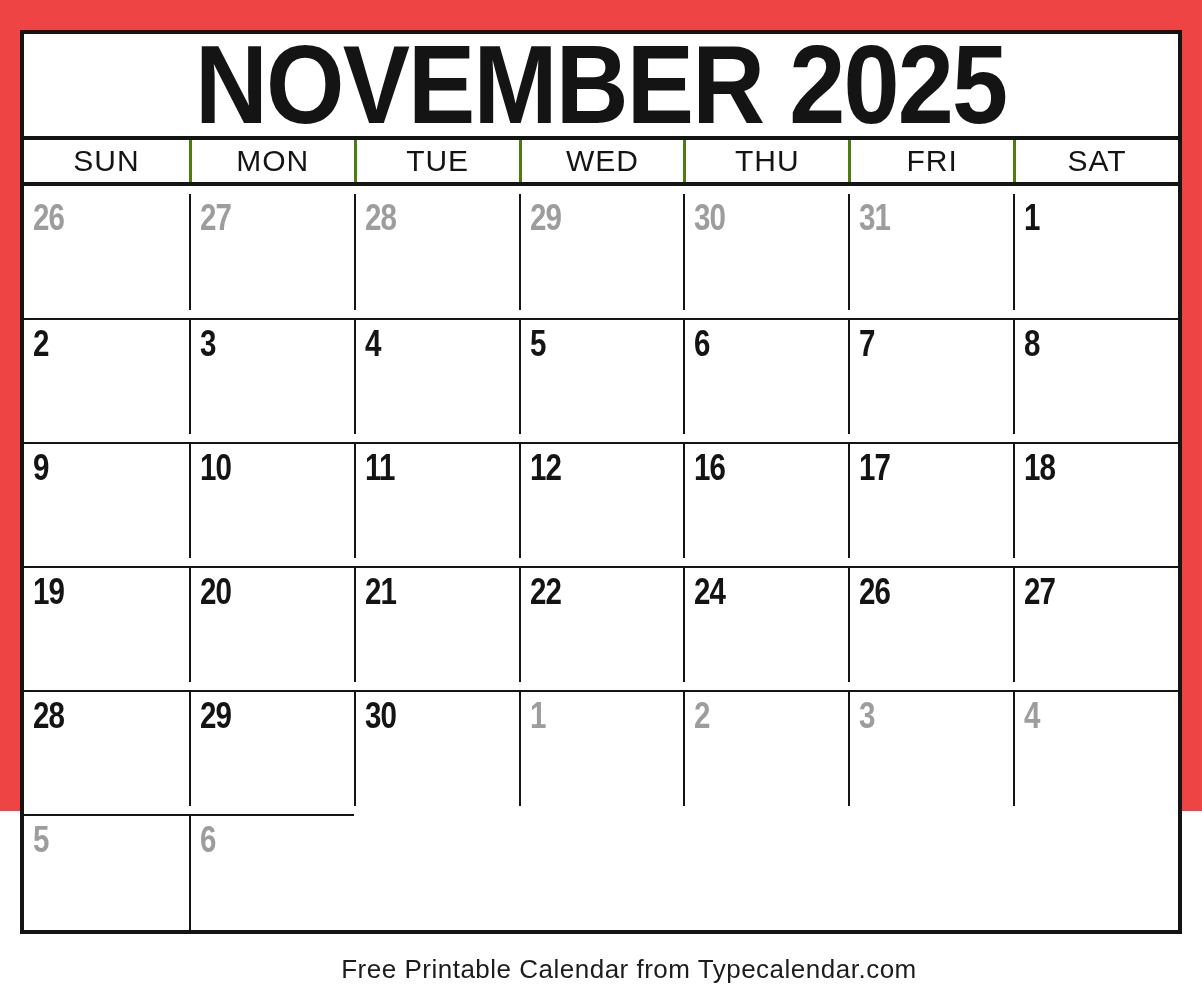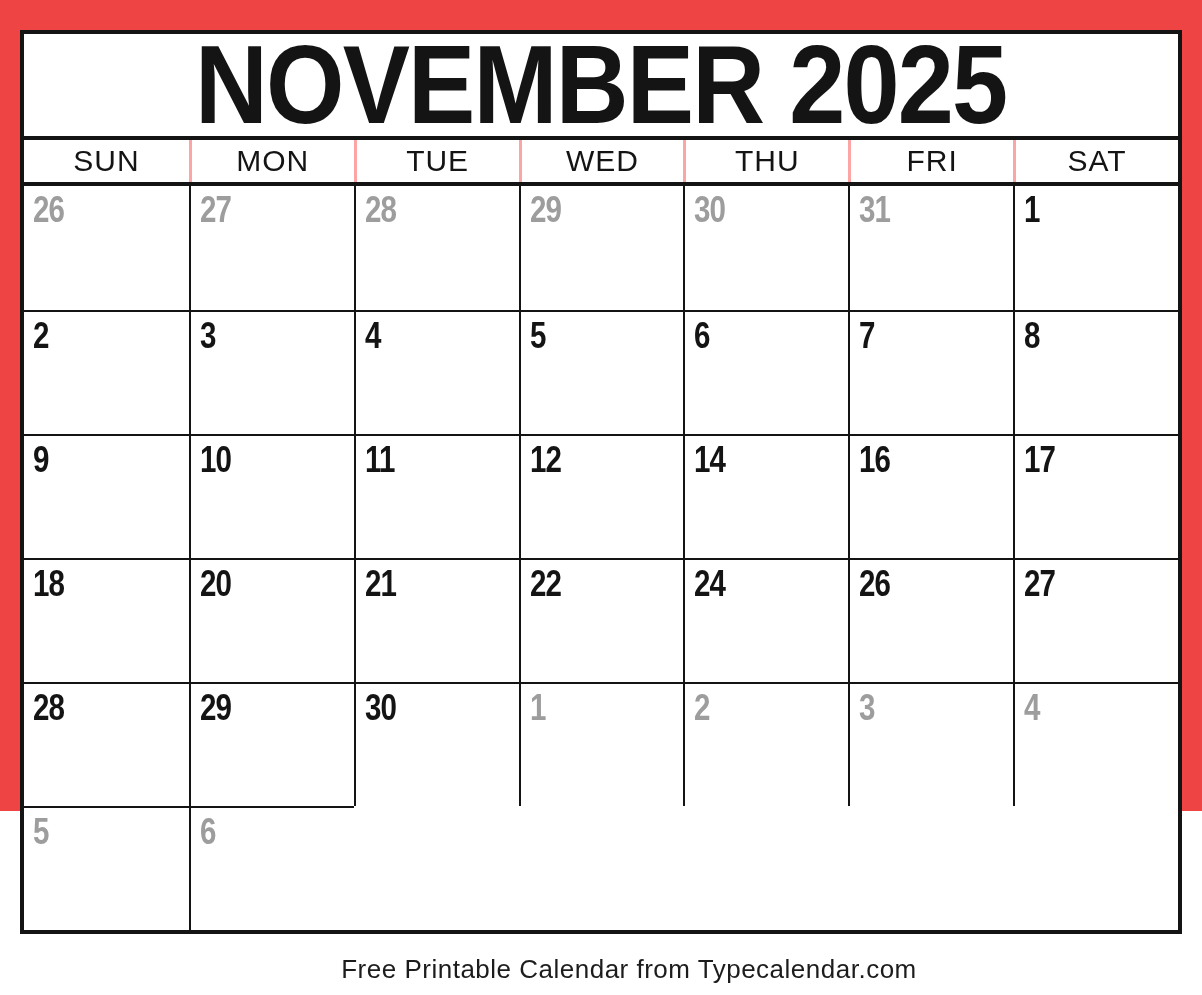--- a/index.html
+++ b/index.html
@@ -59,34 +59,35 @@
   .weekday-cell {
     display: flex;
     align-items: center;
     justify-content: center;
     font-size: 30px;
     font-weight: 400;
     letter-spacing: 1px;
     color: #141414;
   }
   .weekday-cell + .weekday-cell {
-    border-left: 3px solid #fca5a5;
+    border-left: 3px solid #4d7c0f;
   }
 
   
   .date-grid {
     display: grid;
     grid-template-columns: repeat(7, 1fr);
     grid-auto-rows: 124px;
   }
   .cell {
     position: relative;
     border-left: 2px solid #141414;
     border-top: 2px solid #141414;
     background: #ffffff;
+    margin-top: 8px;
   }
   .cell:nth-child(7n+1) { border-left: none; }
   .cell:nth-child(-n+7) { border-top: none; }
 
   .daynum {
     display: inline-block;
     margin: 6px 0 0 9px;
     font-size: 36px;
     font-weight: 700;
     letter-spacing: -1px;
@@ -150,25 +151,25 @@
       <div class="cell"><span class="daynum">4</span></div>
       <div class="cell"><span class="daynum">5</span></div>
       <div class="cell"><span class="daynum">6</span></div>
       <div class="cell"><span class="daynum">7</span></div>
       <div class="cell"><span class="daynum">8</span></div>
 
       <div class="cell"><span class="daynum">9</span></div>
       <div class="cell"><span class="daynum">10</span></div>
       <div class="cell"><span class="daynum">11</span></div>
       <div class="cell"><span class="daynum">12</span></div>
-      <div class="cell"><span class="daynum">14</span></div>
 
       <div class="cell"><span class="daynum">16</span></div>
       <div class="cell"><span class="daynum">17</span></div>
       <div class="cell"><span class="daynum">18</span></div>
+      <div class="cell"><span class="daynum">19</span></div>
       <div class="cell"><span class="daynum">20</span></div>
       <div class="cell"><span class="daynum">21</span></div>
       <div class="cell"><span class="daynum">22</span></div>
 
       <div class="cell"><span class="daynum">24</span></div>
       <div class="cell"><span class="daynum">26</span></div>
       <div class="cell"><span class="daynum">27</span></div>
       <div class="cell"><span class="daynum">28</span></div>
       <div class="cell"><span class="daynum">29</span></div>
 

